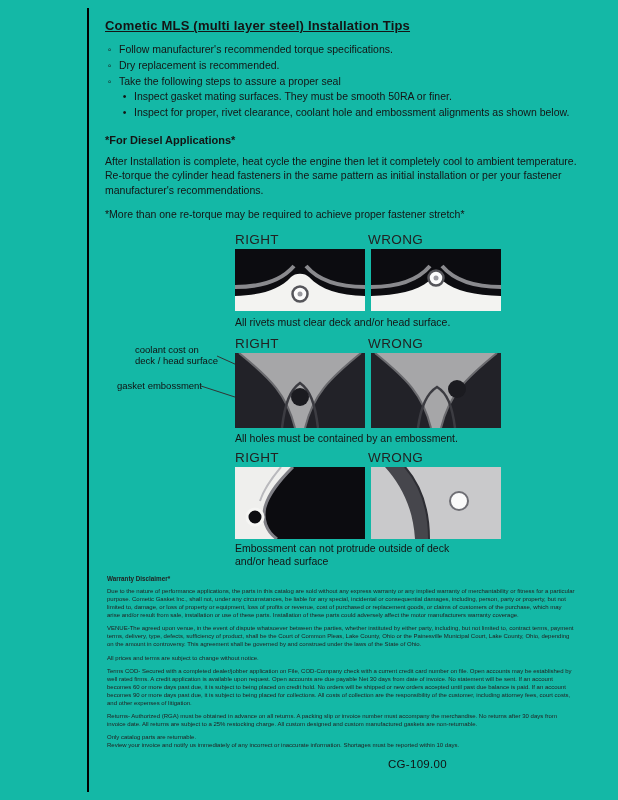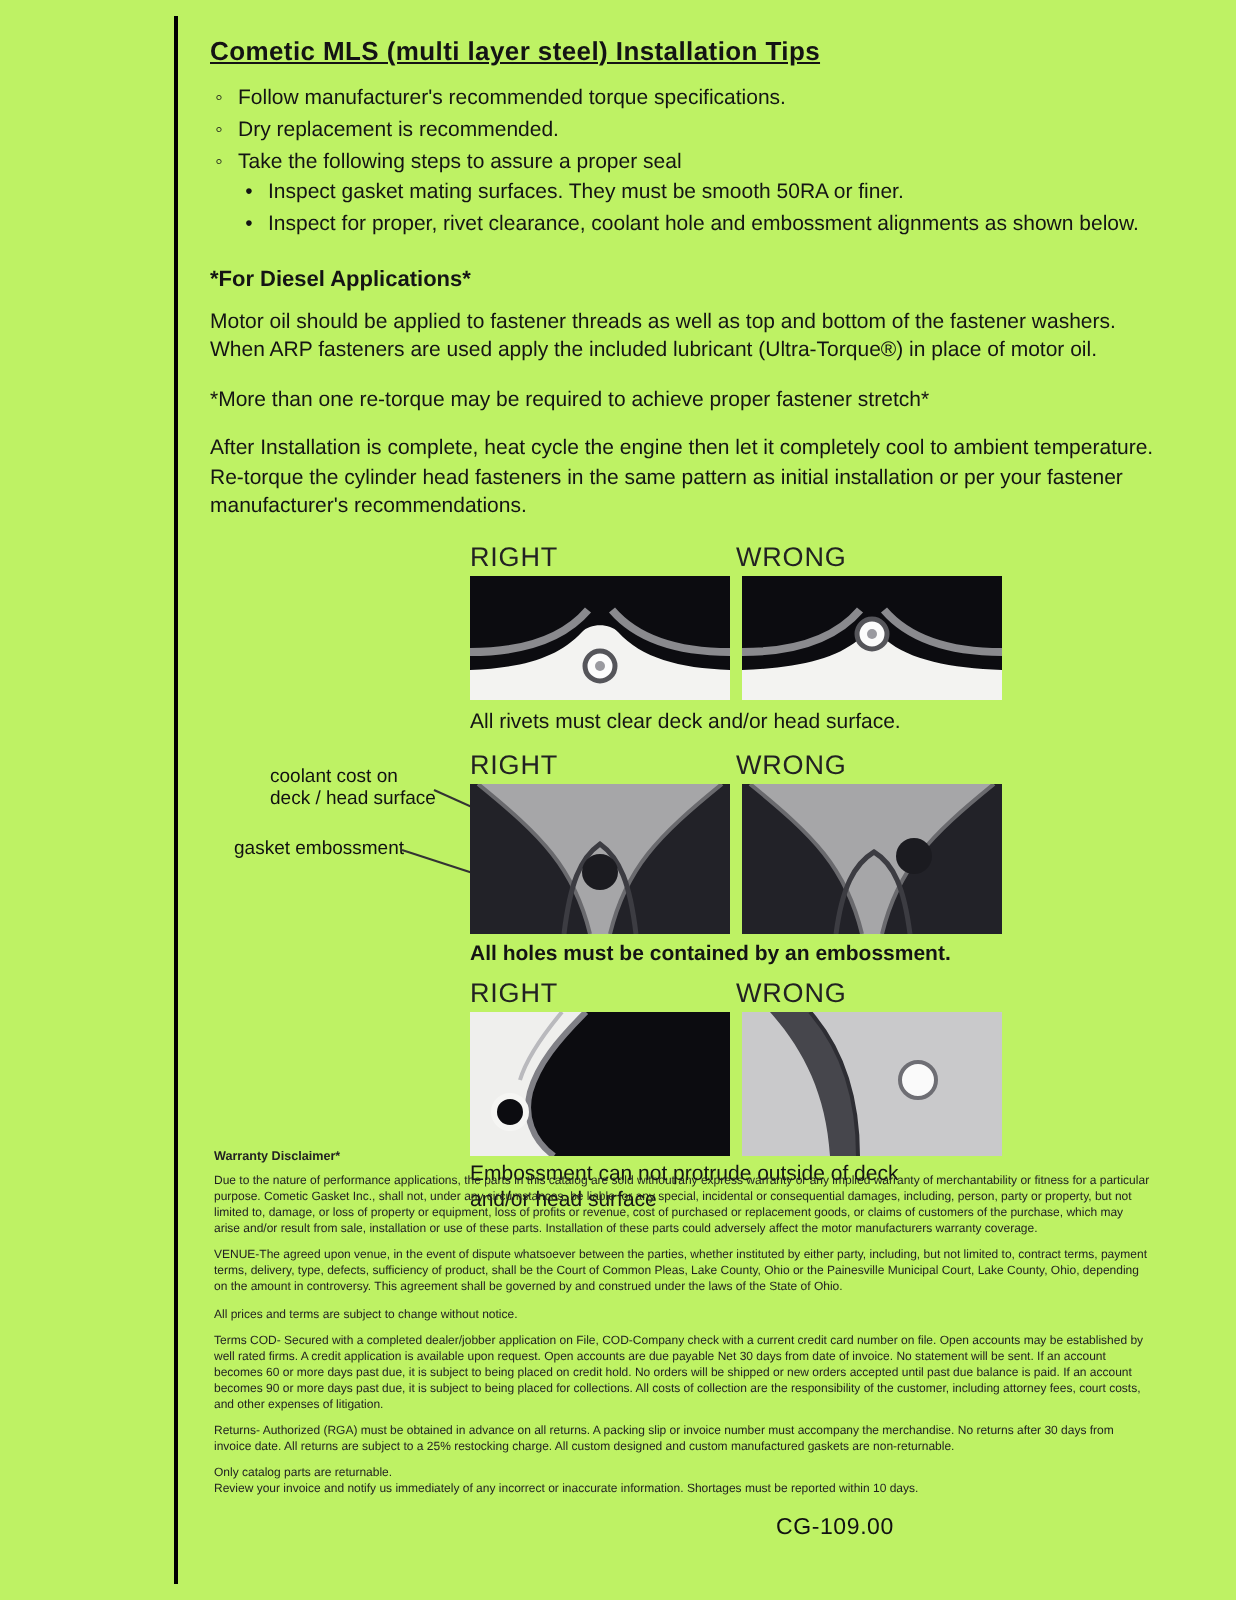--- a/index.html
+++ b/index.html
@@ -1,18 +1,18 @@
 <!DOCTYPE html>
 <html><head>
 <meta charset="utf-8">
 <style>
   * { margin:0; padding:0; box-sizing:border-box; }
   html,body { background:#ffffff; }
   .page {
-    position:relative; width:618px; height:800px; background:#bef264;
+    position:relative; width:618px; height:800px; background:#14b8a6;
     font-family:"Liberation Sans", sans-serif; color:#141414; overflow:hidden;
   }
   .left-rule { position:absolute; left:87px; top:8px; width:2px; height:784px; background:#000; }
   .content { position:absolute; left:105px; top:18px; width:482px; }
   .doc-title { font-size:13px; font-weight:bold; text-decoration:underline; margin-bottom:9px; letter-spacing:0.2px; }
   .tips { font-size:10.5px; line-height:1.5; }
   .tip { display:flex; gap:5px; }
   .tip .b { width:9px; text-align:center; flex:0 0 auto; }
   .subtips { margin-left:15px; }
   .section-heading { font-size:11px; font-weight:bold; margin:13px 0 8px; }
@@ -59,23 +59,22 @@
           <span>Inspect gasket mating surfaces.  They must be smooth 50RA or finer.</span>
         </div>
         <div class="tip">
           <span class="b">•</span>
           <span>Inspect for proper, rivet clearance, coolant hole and embossment alignments as shown below.</span>
         </div>
       </div>
     </div>
 
     <div class="section-heading">*For Diesel Applications*</div>
-    <div class="para">Motor oil should be applied to fastener threads as well as top and bottom of the fastener washers. When ARP fasteners are used apply the included lubricant (Ultra-Torque®) in place of motor oil.</div>
+    <div class="para">After Installation is complete, heat cycle the engine then let it completely cool to ambient temperature. Re-torque the cylinder head fasteners in the same pattern as initial installation or per your fastener manufacturer's recommendations.</div>
     <div class="para">*More than one re-torque may be required to achieve proper fastener stretch*</div>
-    <div class="para">After Installation is complete, heat cycle the engine then let it completely cool to ambient temperature. Re-torque the cylinder head fasteners in the same pattern as initial installation or per your fastener manufacturer's recommendations.</div>
 
     <div class="diagrams">
 
       <div class="dg-label-row" style="top:0;">
         <div class="dg-label">RIGHT</div>
         <div class="dg-label">WRONG</div>
       </div>
       <div class="dg-panels" style="top:17px;">
         <div class="panel">
           <svg viewBox="0 0 130 62" width="130" height="62">
@@ -126,21 +125,21 @@
           <svg viewBox="0 0 130 75" width="130" height="75">
             <rect width="130" height="75" fill="#222228"></rect>
             <path d="M4,0 C36,26 52,42 60,75 L70,75 C78,42 94,26 126,0 Z" fill="#a6a6a8"></path>
             <path d="M4,0 C36,26 52,42 60,75" stroke="#6a6a6e" stroke-width="2" fill="none"></path>
             <path d="M126,0 C94,26 78,42 70,75" stroke="#6a6a6e" stroke-width="2" fill="none"></path>
             <path d="M47,75 C50,52 56,40 66,34 C76,40 81,52 84,75" fill="none" stroke="#3c3c42" stroke-width="2.5"></path>
             <circle cx="86" cy="36" r="9" fill="#1b1b20"></circle>
           </svg>
         </div>
       </div>
-      <div class="caption" style="top:200px;font-weight:bold;">All holes must be contained by an embossment.</div>
+      <div class="caption" style="top:200px;">All holes must be contained by an embossment.</div>
 
       <div class="dg-label-row" style="top:218px;">
         <div class="dg-label">RIGHT</div>
         <div class="dg-label">WRONG</div>
       </div>
       <div class="dg-panels" style="top:235px;">
         <div class="panel">
           <svg viewBox="0 0 130 72" width="130" height="72">
             <rect width="130" height="72" fill="#0c0c10"></rect>
             <path d="M0,0 L58,0 C44,14 34,26 30,40 C27,52 31,64 42,72 L0,72 Z" fill="#efefed"></path>

